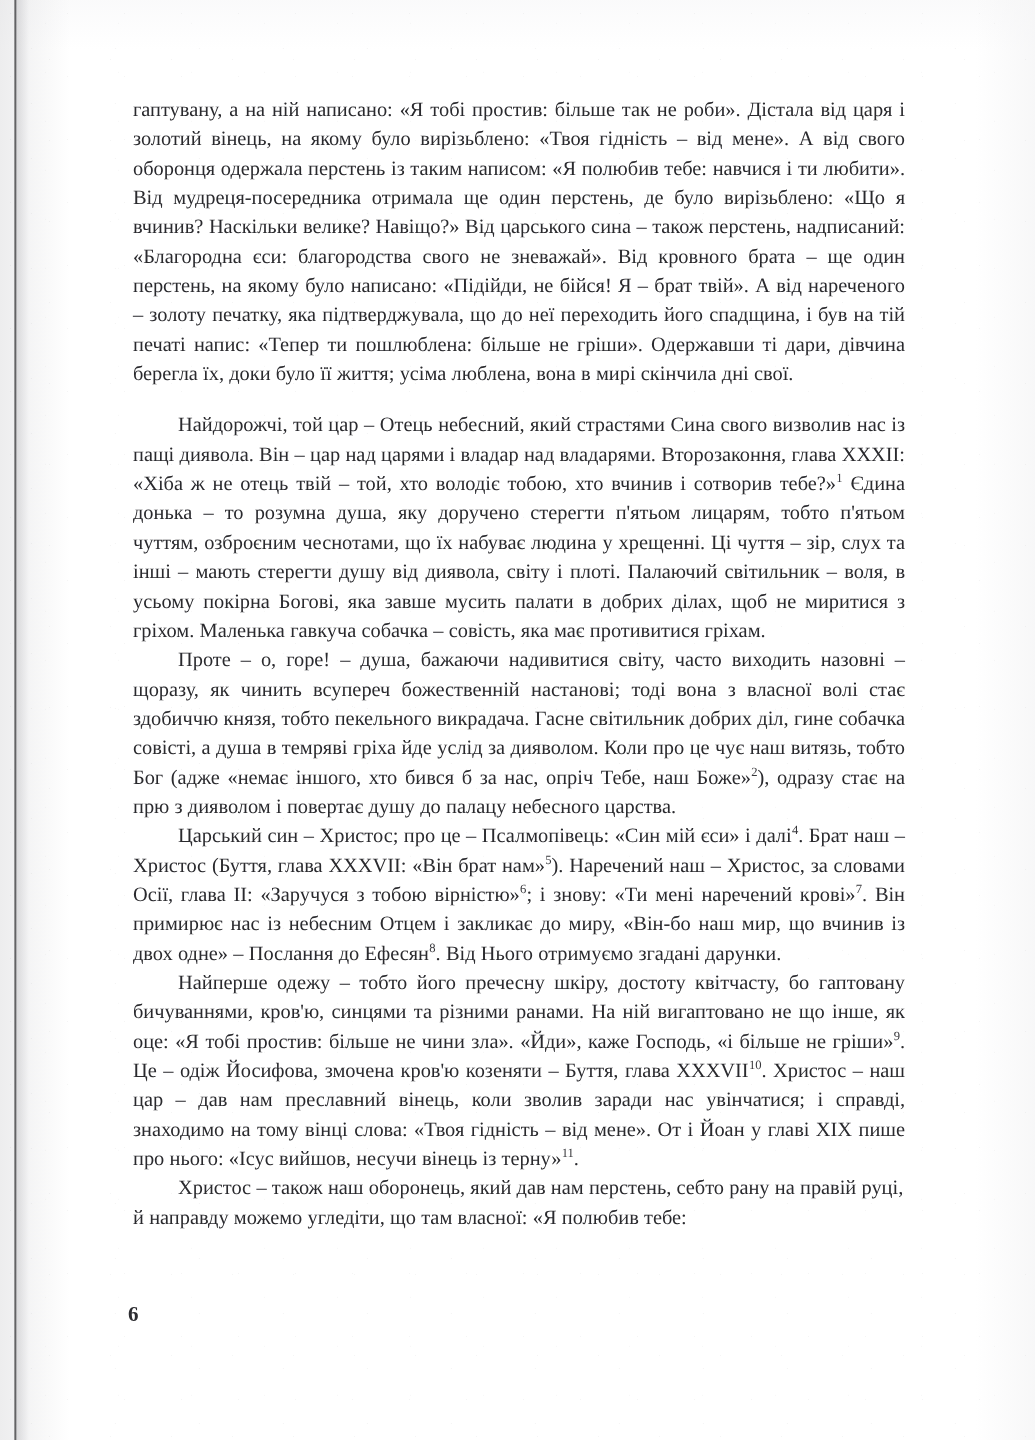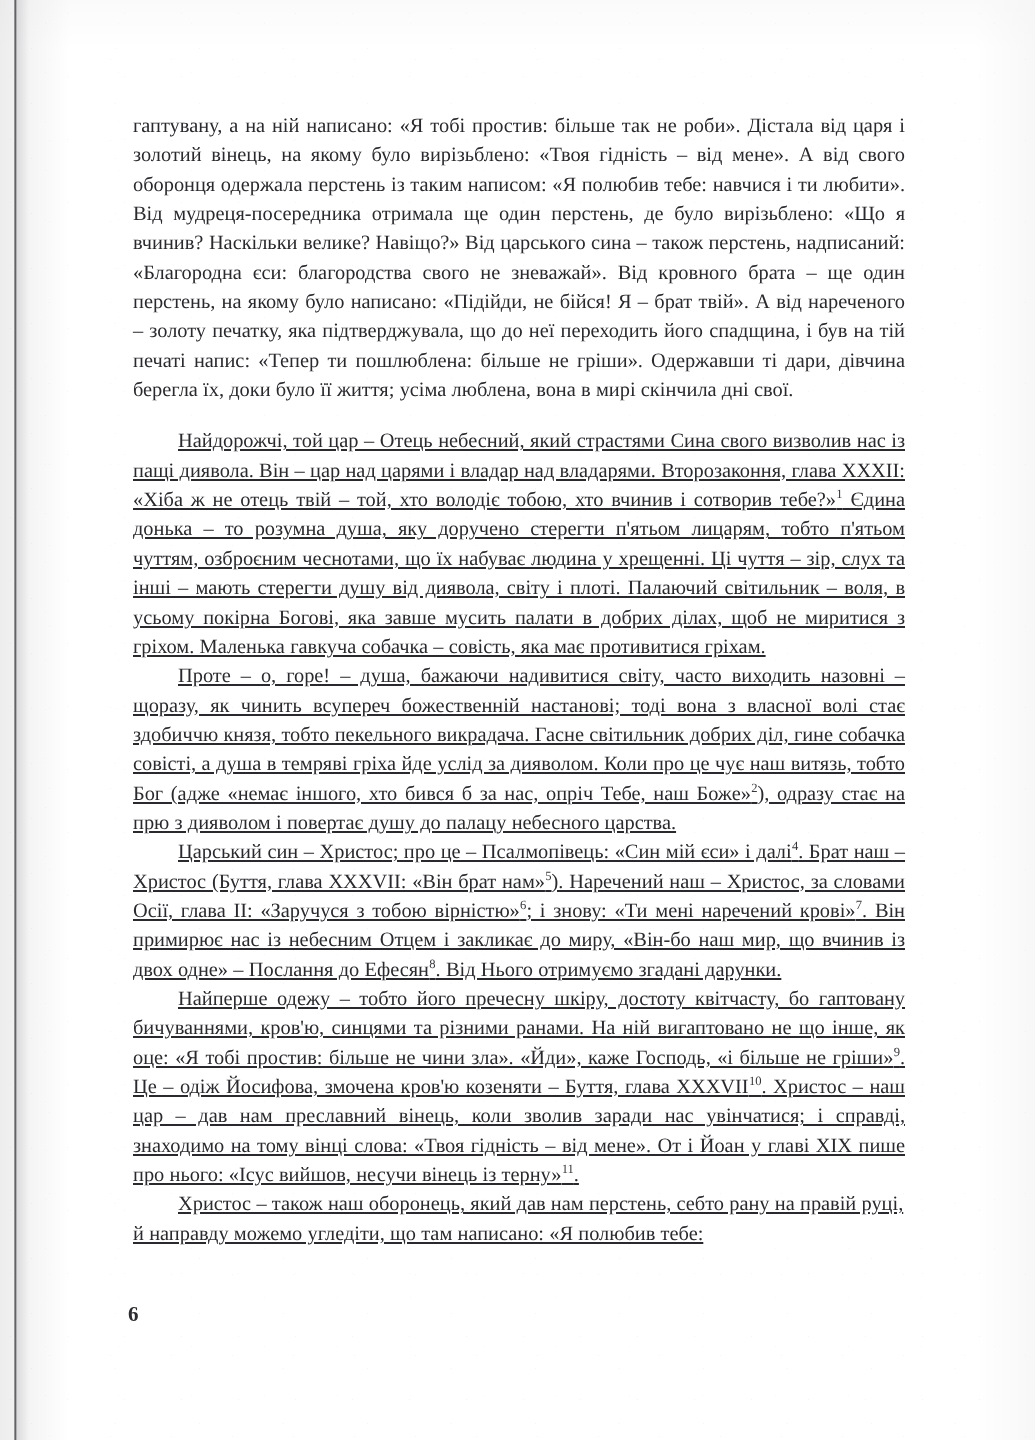--- a/index.html
+++ b/index.html
@@ -55,21 +55,21 @@
     width: 12px;
     height: 1440px;
     background: linear-gradient(90deg, rgba(176,176,180,0.35), rgba(255,255,255,0));
     pointer-events: none;
   }
 
   
   #text-column {
     position: absolute;
     left: 133px;
-    top: 112px;
+    top: 96px;
     width: 772px;
   }
 
   .para {
     margin: 0;
     text-align: justify;
     text-justify: inter-word;
     font-size: 20.4px;
     line-height: 29.35px;
     color: #2d2d31;
@@ -78,21 +78,21 @@
     -webkit-font-smoothing: none;
     text-rendering: geometricPrecision;
   }
 
   .para:last-child {
     text-align: left;
   }
 
   
   .para.no-indent { text-indent: 0; }
-  .para.indent    { text-indent: 45px; text-decoration: underline; }
+  .para.indent    { text-indent: 45px; }
 
   
   .block-gap { height: 22px; }
 
   sup.fn {
     font-size: 0.62em;
     line-height: 0;
     vertical-align: 0.62em;
     margin-left: 0.3px;
     color: #39393d;
@@ -145,21 +145,21 @@
 
     <p class="para indent"><span>Найдорожчі, той цар – Отець небесний, який страстями Сина свого визволив нас із пащі диявола. Він – цар над царями і владар над владарями. Второзаконня, глава XXXII: «Хіба ж не отець твій – той, хто володіє тобою, хто вчинив і сотворив тебе?»</span><sup class="fn">1</sup><span> Єдина донька – то розумна душа, яку доручено стерегти п'ятьом лицарям, тобто п'ятьом чуттям, озброєним чеснотами, що їх набуває людина у хрещенні. Ці чуття – зір, слух та інші – мають стерегти душу від диявола, світу і плоті. Палаючий світильник – воля, в усьому покірна Богові, яка завше мусить палати в добрих ділах, щоб не миритися з гріхом. Маленька гавкуча собачка – совість, яка має противитися гріхам.</span></p>
 
     <p class="para indent"><span>Проте – о, горе! – душа, бажаючи надивитися світу, часто виходить назовні – щоразу, як чинить всупереч божественній настанові; тоді вона з власної волі стає здобиччю князя, тобто пекельного викрадача. Гасне світильник добрих діл, гине собачка совісті, а душа в темряві гріха йде услід за дияволом. Коли про це чує наш витязь, тобто Бог (адже «немає іншого, хто бився б за нас, опріч Тебе, наш Боже»</span><sup class="fn">2</sup><span>), одразу стає на прю з дияволом і повертає душу до палацу небесного царства.</span></p>
 
 
     <p class="para indent"><span>Царський син – Христос; про це – Псалмопівець: «Син мій єси» і далі</span><sup class="fn">4</sup><span>. Брат наш – Христос (Буття, глава XXXVII: «Він брат нам»</span><sup class="fn">5</sup><span>). Наречений наш – Христос, за словами Осії, глава II: «Заручуся з тобою вірністю»</span><sup class="fn">6</sup><span>; і знову: «Ти мені наречений крові»</span><sup class="fn">7</sup><span>. Він примирює нас із небесним Отцем і закликає до миру, «Він-бо наш мир, що вчинив із двох одне» – Послання до Ефесян</span><sup class="fn">8</sup><span>. Від Нього отримуємо згадані дарунки.</span></p>
 
     <p class="para indent"><span>Найперше одежу – тобто його пречесну шкіру, достоту квітчасту, бо гаптовану бичуваннями, кров'ю, синцями та різними ранами. На ній вигаптовано не що інше, як оце: «Я тобі простив: більше не чини зла». «Йди», каже Господь, «і більше не гріши»</span><sup class="fn">9</sup><span>. Це – одіж Йосифова, змочена кров'ю козеняти – Буття, глава XXXVII</span><sup class="fn">10</sup><span>. Христос – наш цар – дав нам преславний вінець, коли зволив заради нас увінчатися; і справді, знаходимо на тому вінці слова: «Твоя гідність – від мене». От і Йоан у главі XIX пише про нього: «Ісус вийшов, несучи вінець із терну»</span><sup class="fn">11</sup><span>.</span></p>
 
-    <p class="para indent">Христос – також наш оборонець, який дав нам перстень, себто рану на правій руці, й направду можемо угледіти, що там написано: «Я полюбив тебе:</p>
+    <p class="para indent">Христос – також наш оборонець, який дав нам перстень, себто рану на правій руці, й направду можемо угледіти, що там власної: «Я полюбив тебе:</p>
 
   </div>
 
   <div id="page-number">6</div>
 
   <div id="speckle"></div>
 
 </div>
 
 </body></html>

